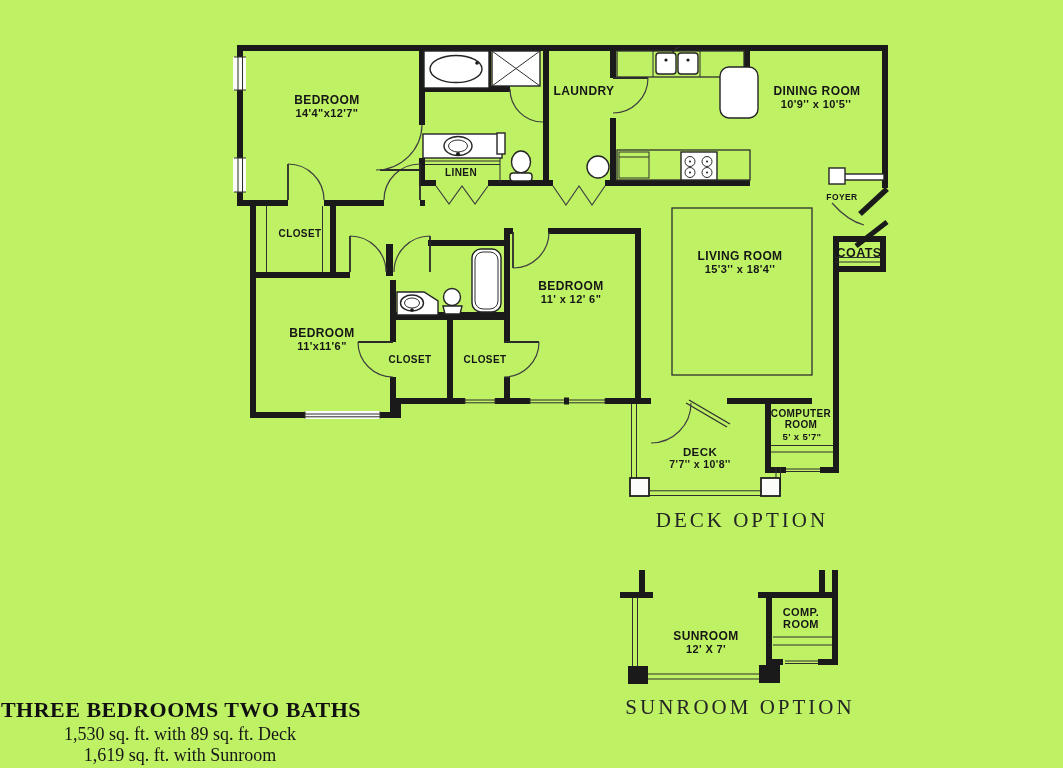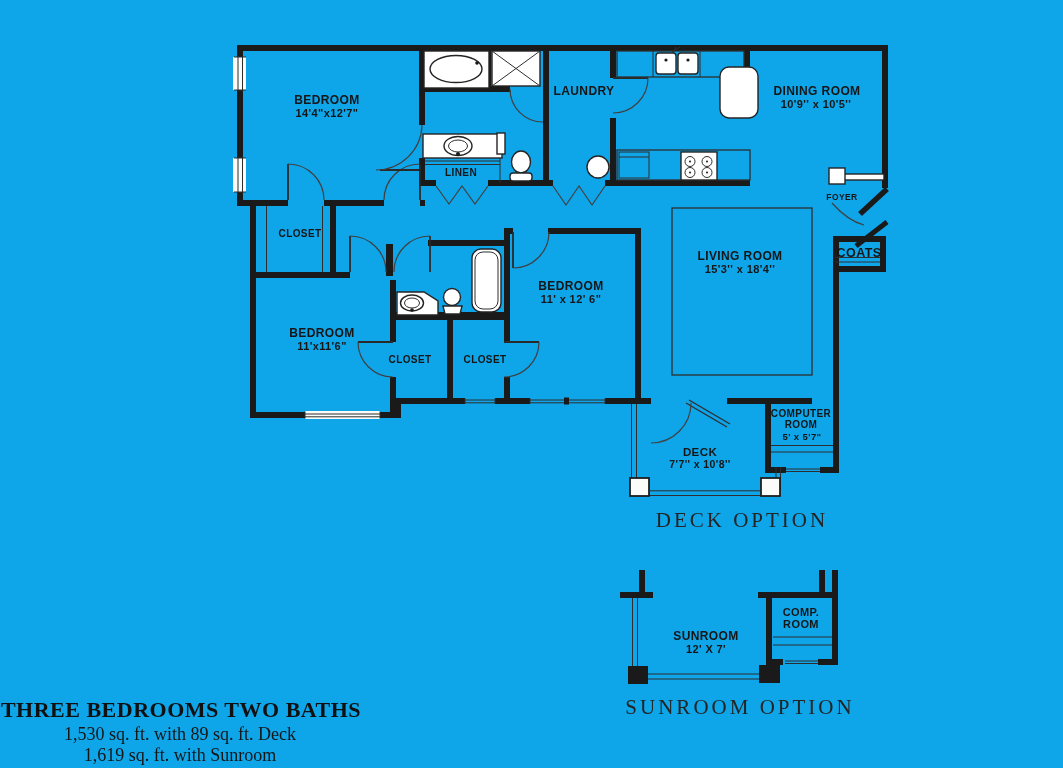--- a/index.html
+++ b/index.html
@@ -1,18 +1,18 @@
 <!DOCTYPE html>
 <html><head>
 <meta charset="utf-8">
 <style>
   html,body { margin:0; padding:0; background:#ffffff; }
   .page {
     position:relative; width:1063px; height:768px;
-    background:#0ea5e9; overflow:hidden;
+    background:#bef264; overflow:hidden;
     font-family:"Liberation Sans", sans-serif;
   }
   svg { position:absolute; left:0; top:0; }
   .w   { fill:#1a1a1a; }
   .thin  { stroke:#2e2e2e; stroke-width:1.3; fill:none; }
   .thin1 { stroke:#2e2e2e; stroke-width:1;   fill:none; }
   .fx    { stroke:#242424; stroke-width:1.4; fill:#ffffff; }
   .arc   { stroke:#404040; stroke-width:1.2; fill:none; }
   .leaf  { stroke:#2a2a2a; stroke-width:1.8; fill:none; }
   .lbl   { font-family:"Liberation Sans", sans-serif; font-weight:700;

